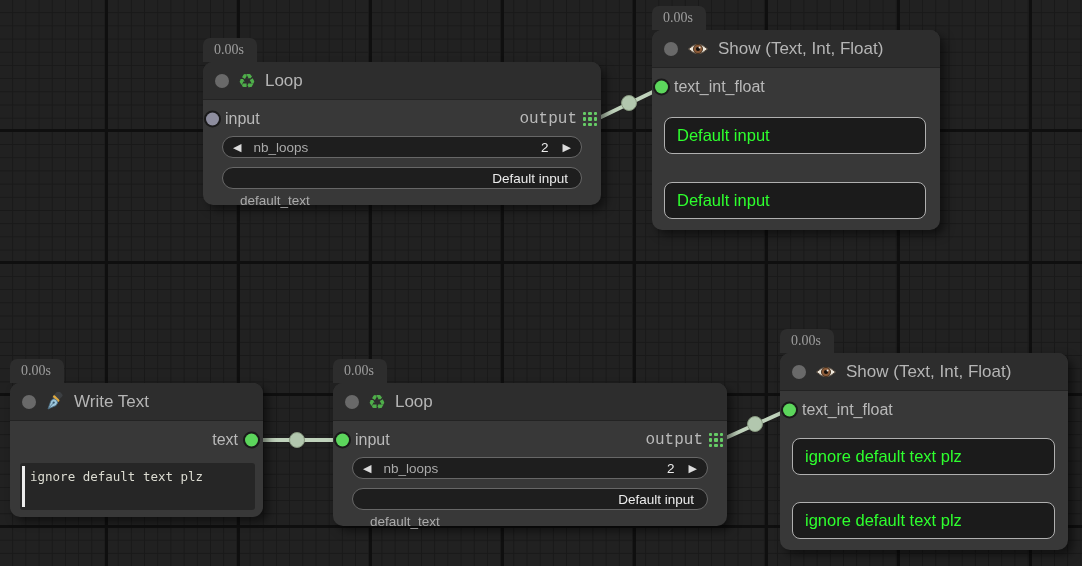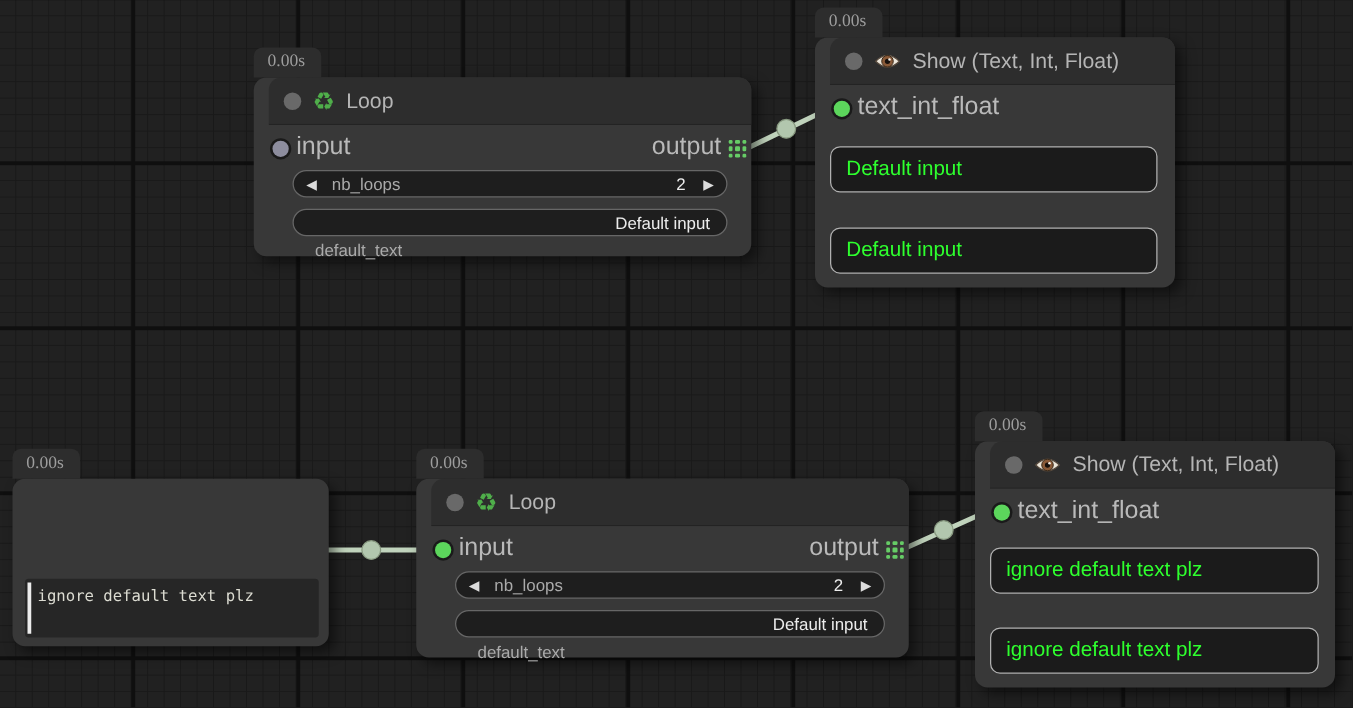--- a/index.html
+++ b/index.html
@@ -13,36 +13,36 @@
       linear-gradient(#191919 1px,transparent 1px),
       linear-gradient(90deg,#191919 1px,transparent 1px);
     background-size:132px 132px,132px 132px,13.2px 13.2px,13.2px 13.2px;
     background-position:-59px -3px,-27px -3px,-1px -1px,-1px -1px;
   }
   svg.links{position:absolute;left:0;top:0;z-index:1;}
   svg.links line{stroke:#c0d3bc;stroke-width:4;stroke-linecap:round;}
   svg.links circle{fill:#b2c7ae;stroke:#87987f;stroke-width:1;}
 
   .node{position:absolute;background:#383838;border-radius:10px;z-index:2;
-        box-shadow:5px 5px 10px rgba(0,0,0,.5);box-sizing:border-box;padding-left:12px;}
+        box-shadow:5px 5px 10px rgba(0,0,0,.5);box-sizing:border-box;}
   .badge{position:absolute;top:-24px;left:0;height:24px;background:#2d2d2d;
          color:#9d9d9d;font-family:"Liberation Serif",serif;font-size:14px;
          padding:0 13px 0 11px;border-radius:7px 7px 0 0;display:flex;align-items:center;}
   .titlebar{height:38px;background:#2d2d2d;border-radius:10px 10px 0 0;
             display:flex;align-items:center;padding:0 12px;gap:9px;
             border-bottom:1px solid #232323;box-sizing:border-box;}
   .collapse-dot{width:14px;height:14px;border-radius:50%;background:#696969;flex:none;}
   .node-title{color:#b5b5b5;font-size:17px;white-space:nowrap;}
   .recycle-glyph{color:#4fae4a;font-size:20px;line-height:1;font-family:"DejaVu Sans",sans-serif;}
   .titleicon{display:flex;align-items:center;flex:none;}
 
-  .slot-row{position:relative;height:20px;margin-top:9px;display:flex;align-items:flex-end;
-            font-size:20px;color:#b9b9b9;}
+  .slot-row{position:relative;height:20px;margin-top:9px;display:flex;align-items:center;
+            font-size:16px;color:#b9b9b9;}
   .slot-row .in-label{margin-left:22px;}
-  .slot-row .out-label{margin-left:auto;margin-right:24px;}
+  .slot-row .out-label{margin-left:auto;margin-right:24px;font-family:Liberation Mono, monospace;}
   .slot-row .out-label-solo{margin-left:auto;margin-right:25px;}
   .socket{width:13px;height:13px;border-radius:50%;position:absolute;top:50%;
           transform:translateY(-50%);box-shadow:0 0 0 2px #1a1a1a;}
   .socket.in{left:3px;}
   .socket.out{right:5px;}
   .socket.green{background:#5cd65c;}
   .socket.grey{background:#8d8d9e;}
   .grid-icon{position:absolute;right:4px;top:50%;transform:translateY(-50%);
              width:14px;height:14px;display:grid;
              grid-template-columns:repeat(3,1fr);grid-template-rows:repeat(3,1fr);gap:2px;}
@@ -140,20 +140,37 @@
     <div class="slot-row">
       <span class="socket in green"></span>
       <span class="in-label">text_int_float</span>
     </div>
     <div class="display-box" style="top:87px;width:262px;">Default input</div>
     <div class="display-box" style="top:152px;width:262px;">Default input</div>
   </div>
 
   <div class="node" style="left:10px;top:383px;width:253px;height:134px;">
     <div class="badge">0.00s</div>
+    <div class="titlebar">
+      <span class="collapse-dot"></span>
+      <span class="titleicon">
+        <svg width="20" height="20" viewBox="0 0 20 20">
+          <rect x="9" y="-1" width="7" height="10" rx="2" transform="rotate(45 12 4)" fill="#3c3f42"></rect>
+          <rect x="7.2" y="5.2" width="8" height="2.4" rx="1" transform="rotate(45 11 6.5)" fill="#e0a93e"></rect>
+          <path d="M3 17 L6 8.5 Q9 5.5 11.5 8 Q14 10.5 11 13.5 Z" fill="#9ec7dc" stroke="#4a6b80" stroke-width="0.8"></path>
+          <circle cx="8.7" cy="10.6" r="1.1" fill="#35566b"></circle>
+          <path d="M3 17 L8.7 10.6" stroke="#4a6b80" stroke-width="0.8"></path>
+        </svg>
+      </span>
+      <span class="node-title">Write Text</span>
+    </div>
+    <div class="slot-row">
+      <span class="out-label-solo">text</span>
+      <span class="socket out green"></span>
+    </div>
     <div class="text-area">
       <span class="caret"></span>
       <span>ignore default text plz</span>
     </div>
   </div>
 
   <div class="node" style="left:333px;top:383px;width:394px;height:143px;">
     <div class="badge">0.00s</div>
     <div class="titlebar">
       <span class="collapse-dot"></span>

